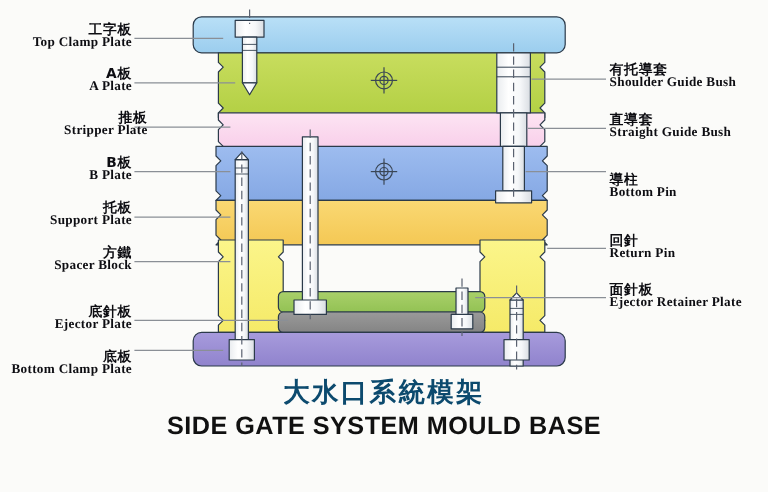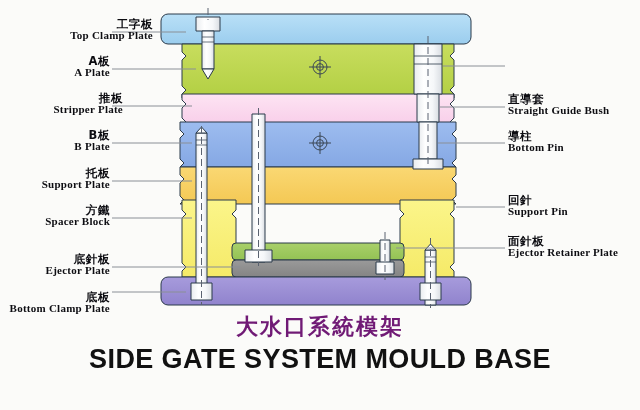--- a/index.html
+++ b/index.html
@@ -12,23 +12,23 @@
   #stage{position:absolute;inset:0;width:640px;height:410px;}
   svg#diagram{position:absolute;left:0;top:0;width:640px;height:410px;}
 
   .lbl{position:absolute;text-align:right;line-height:1.06;color:#0d0d12;}
   .lbl.right{text-align:left;}
   .cn{font-family:"DejaVu Sans","Liberation Sans",sans-serif;font-size:11.5px;font-weight:700;letter-spacing:.6px;}
   .en{font-family:"Liberation Serif","DejaVu Serif",serif;font-size:11px;font-weight:700;letter-spacing:.25px;}
 
   #title{position:absolute;left:0;right:0;top:312px;text-align:center;}
   #title .tcn{font-family:"DejaVu Sans","Liberation Sans",sans-serif;
-    font-size:22px;font-weight:700;letter-spacing:2px;color:#701a75;}
+    font-size:22px;font-weight:700;letter-spacing:2px;color:#0c4a6e;}
   #title .ten{font-family:"Liberation Sans","DejaVu Sans",sans-serif;
-    font-size:27px;font-weight:700;letter-spacing:.4px;color:#111;margin-top:2px;}
+    font-size:21px;font-weight:700;letter-spacing:.4px;color:#111;margin-top:2px;}
 </style>
 </head>
 <body>
 
 <div id="stage">
 
   <svg id="diagram" viewBox="0 0 640 410">
     <defs>
       <linearGradient id="gBlueTop" x1="0" y1="0" x2="0" y2="1">
         <stop offset="0" stop-color="#b9e0f7"></stop>
@@ -168,21 +168,21 @@
 
     <g stroke="#8a8f96" stroke-width="1" fill="none">
       <line x1="443" y1="66" x2="505" y2="66"></line>
       <line x1="440" y1="107" x2="505" y2="107"></line>
       <line x1="438" y1="143" x2="505" y2="143"></line>
       <line x1="456" y1="207" x2="505" y2="207"></line>
       <line x1="396" y1="248" x2="505" y2="248"></line>
     </g>
   </svg>
 
-  <div class="lbl" style="left:0;width:110px;top:18px;padding-left:43px;">
+  <div class="lbl" style="left:0;width:110px;top:18px;">
     <div class="cn">工字板</div>
     <div class="en">Top Clamp Plate</div>
   </div>
 
   <div class="lbl" style="left:0;width:110px;top:55px;">
     <div class="cn">A板</div>
     <div class="en">A Plate</div>
   </div>
 
   <div class="lbl" style="left:0;width:110px;top:92px;margin-left:13px;">
@@ -208,34 +208,38 @@
   <div class="lbl" style="left:0;width:110px;top:253px;">
     <div class="cn">底針板</div>
     <div class="en">Ejector Plate</div>
   </div>
 
   <div class="lbl" style="left:0;width:110px;top:278px;margin-top:13px;">
     <div class="cn">底板</div>
     <div class="en">Bottom Clamp Plate</div>
   </div>
 
+  <div class="lbl right" style="left:508px;width:132px;top:52px;">
+    <div class="cn">有托導套</div>
+    <div class="en">Shoulder Guide Bush</div>
+  </div>
 
   <div class="lbl right" style="left:508px;width:132px;top:93px;">
     <div class="cn">直導套</div>
     <div class="en">Straight Guide Bush</div>
   </div>
 
-  <div class="lbl right" style="left:508px;width:132px;top:130px;">
+  <div class="lbl right" style="left:508px;width:132px;top:143px;">
     <div class="cn">導柱</div>
     <div class="en">Bottom Pin</div>
   </div>
 
   <div class="lbl right" style="left:508px;width:132px;top:194px;">
     <div class="cn">回針</div>
-    <div class="en">Support Pin</div>
+    <div class="en">Return Pin</div>
   </div>
 
   <div class="lbl right" style="left:508px;width:136px;top:235px;">
     <div class="cn">面針板</div>
     <div class="en">Ejector Retainer Plate</div>
   </div>
 
   <div id="title">
     <div class="tcn">大水口系統模架</div>
     <div class="ten">SIDE GATE SYSTEM MOULD BASE</div>

